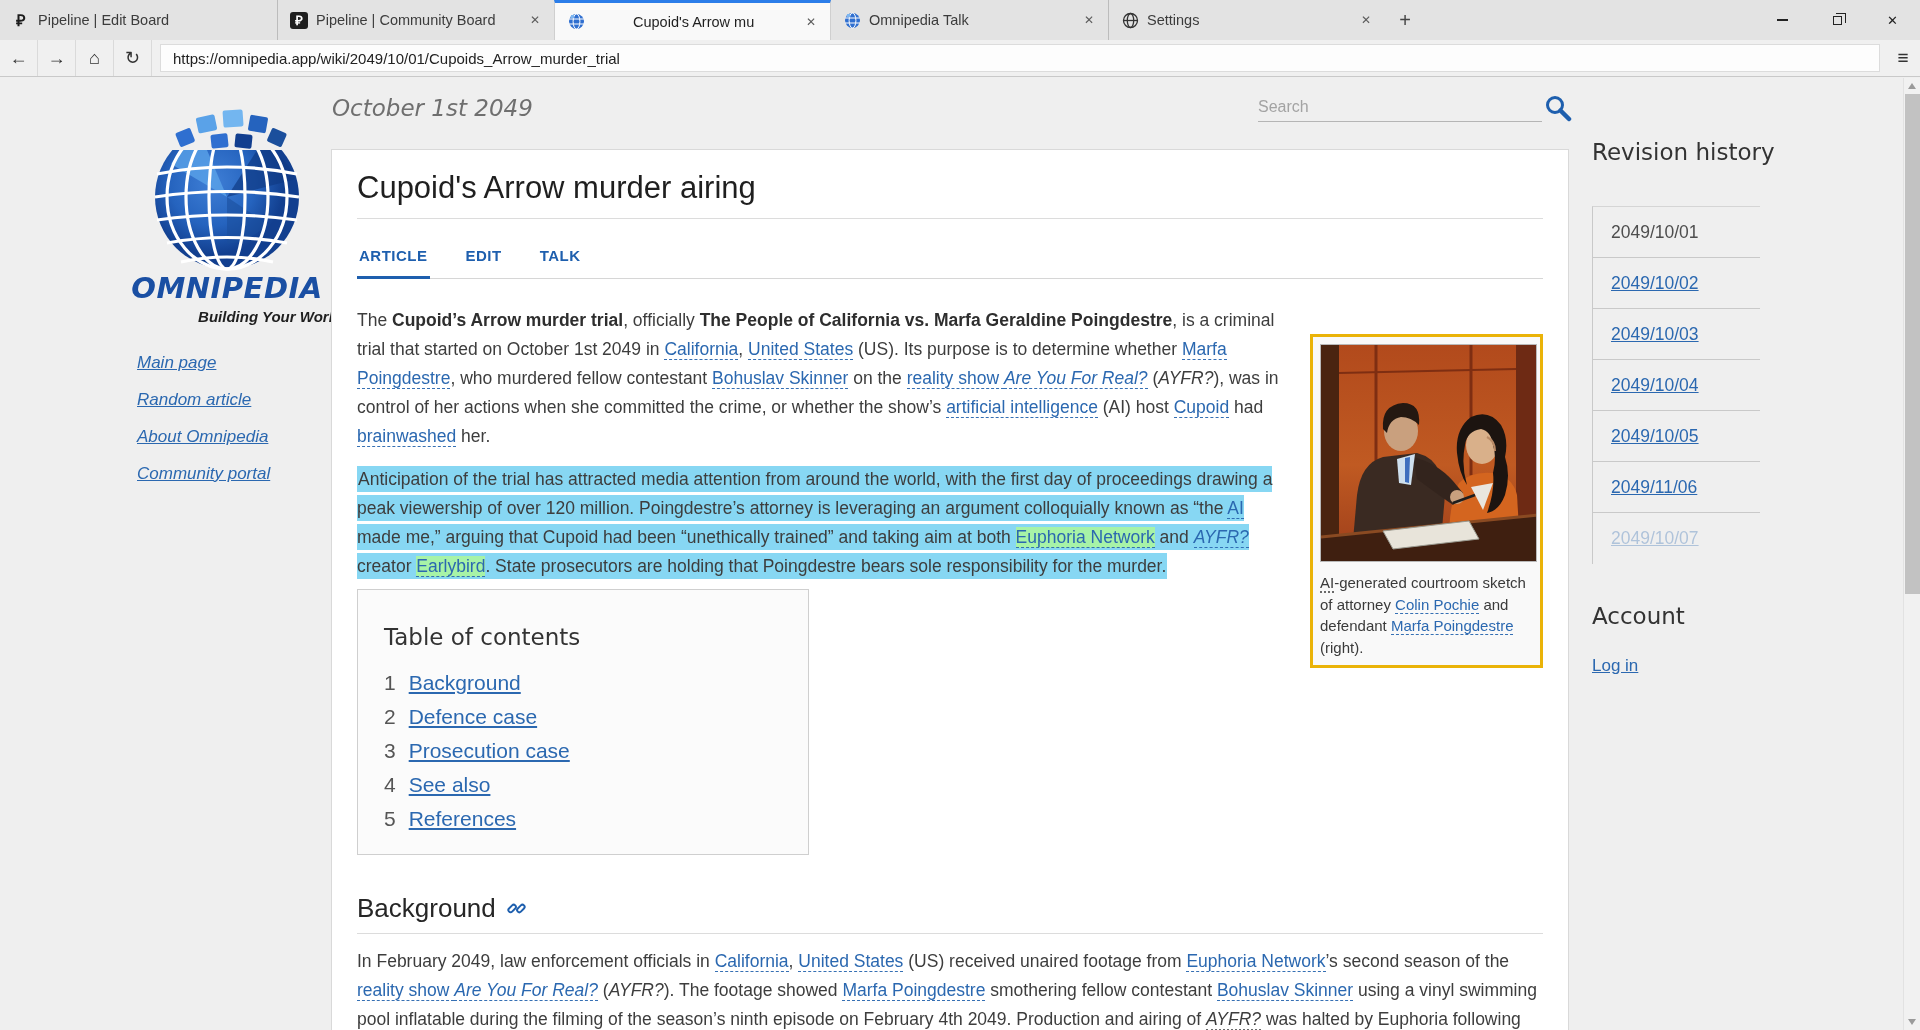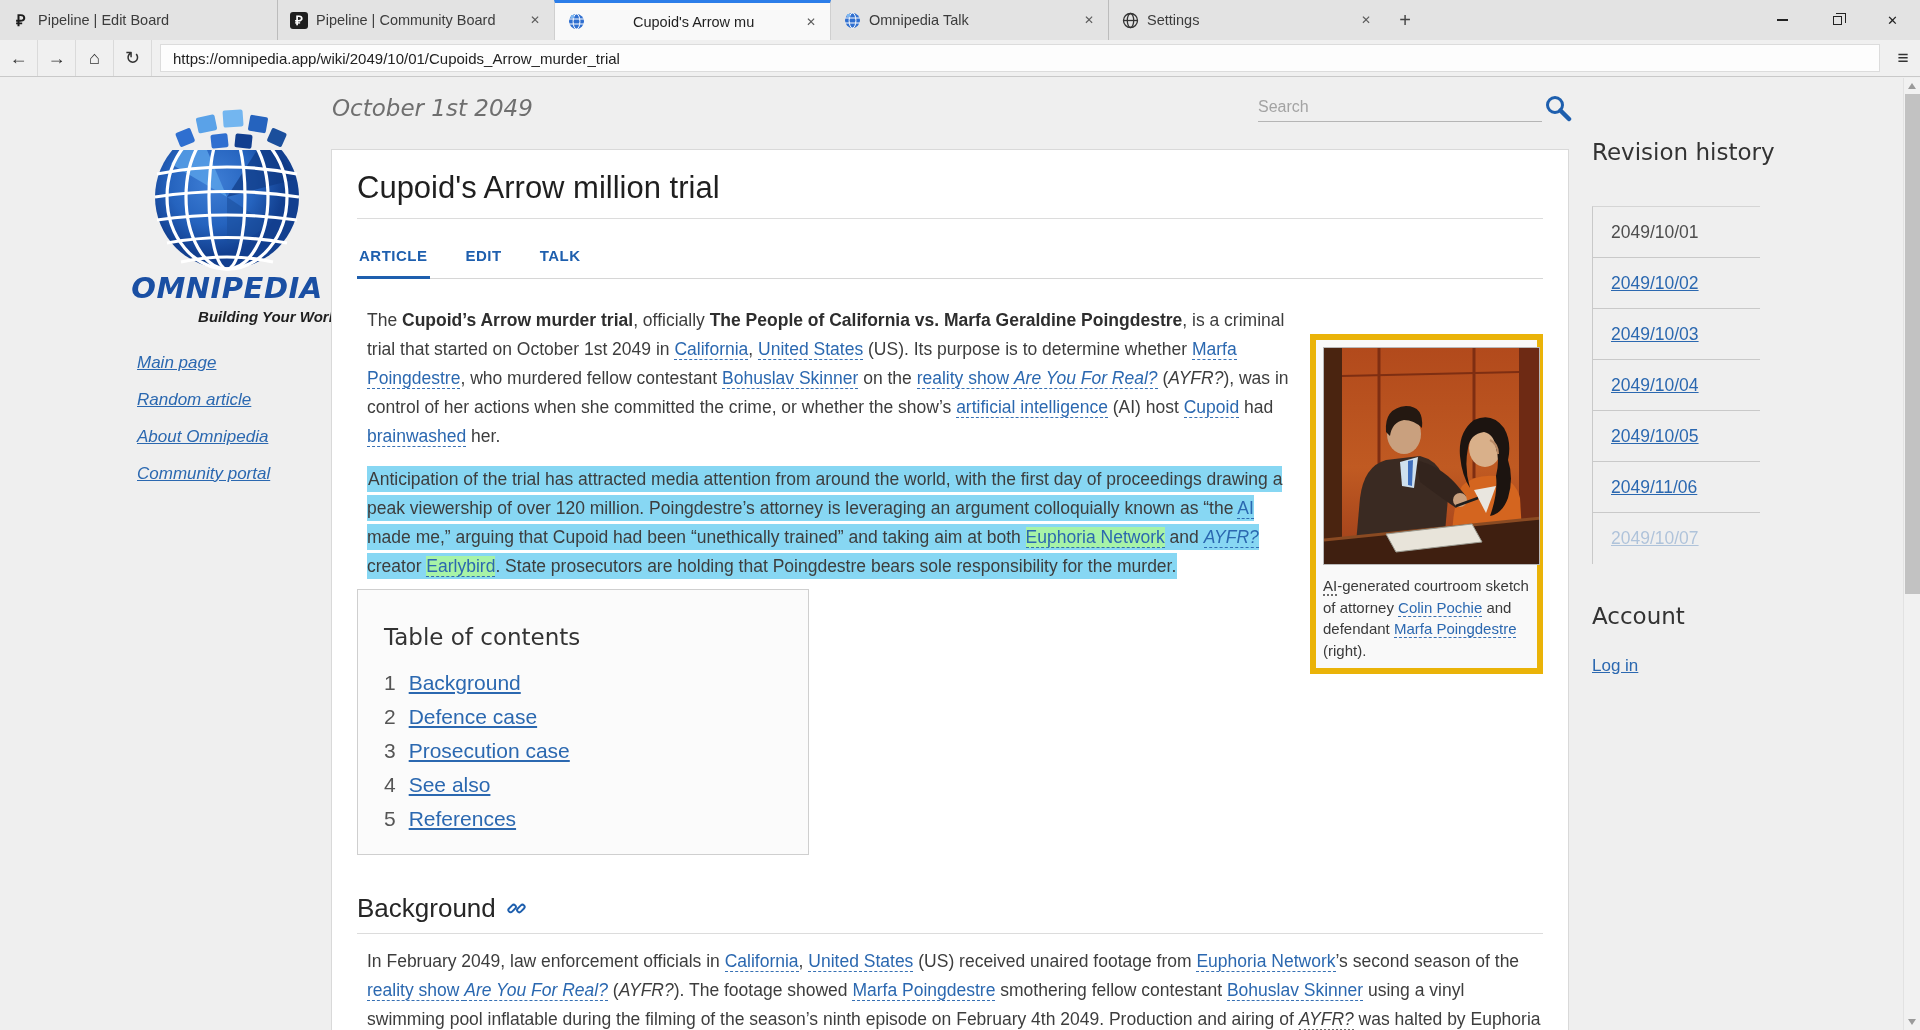--- a/index.html
+++ b/index.html
@@ -56,37 +56,37 @@
 
   
   .card{position:absolute; left:331px; top:149px; width:1238px; min-height:900px; background:#fff; border:1px solid #d9d9d9; padding:18px 25px 30px;}
   .card h1{font-size:31px; font-weight:400; color:#1f1f1f; line-height:40px;}
   .hr{border:none; border-top:1px solid var(--hr); margin-top:10px;}
   .tabsrow{margin-top:28px; border-bottom:1px solid #d6d6d6; display:flex;}
   .atab{font-size:15px; font-weight:bold; letter-spacing:.5px; color:var(--blue); padding:0 2px 12px; margin-right:34px; border-bottom:3px solid transparent; margin-bottom:-1px;}
   .atab.active{border-bottom-color:var(--blue);}
 
   .body{font-size:17.5px; line-height:29px; color:var(--body);}
-  .body p{margin-top:27px;margin-left:10px;}
+  .body p{margin-top:27px;}
   p.hl{margin-top:14px;}
   mark.cyan{background:var(--cyan); color:inherit; padding:3px 1px;}
   .s-b{font-weight:bold; color:#2e2e2e;}
   .s-i{font-style:italic;}
   a.s-a{color:var(--link); text-decoration:none; border-bottom:1px dashed rgba(43,104,176,.95);}
   .s-abbr{border-bottom:2px dotted #6a6a6a;}
   .s-g{background:var(--green);}
 
   .toc{width:452px; border:1px solid #cfcfcf; background:#fbfbfb; margin-top:8px; padding:32px 26px 18px;}
   .toc-title{font-size:23px; color:#333; line-height:30px; font-family:"DejaVu Sans", sans-serif;}
   .toc ol{list-style:none; margin-top:14px;}
   .toc li{line-height:34px; font-size:21px;}
   .toc .num{color:#555; margin-right:13px;}
   .toc a{color:var(--link); text-decoration:underline;}
 
-  figure.thumb{float:right; width:233px; border:6px solid #eab308; background:#f9f9f9; padding:7px; margin:28px 0 16px 20px;}
+  figure.thumb{float:right; width:233px; border:3px solid #eab308; background:#f9f9f9; padding:7px; margin:28px 0 16px 20px;}
   figure.thumb .imgwrap{width:217px; height:218px; border:1px solid #b9b9b9; overflow:hidden;}
   figure.thumb figcaption{font-size:15px; line-height:21.5px; color:#3a3a3a; margin-top:10px;}
 
   h2.sect{clear:none; margin-top:36px; font-size:26px; font-weight:400; color:#262626; line-height:34px; display:flex; align-items:center; gap:10px;}
   .hr2{border:none; border-top:1px solid var(--hr); margin-top:8px;}
   .body p.after-h{margin-top:13px;}
 
   
   .side-right{position:absolute; left:1592px; top:138px; width:230px;}
   .side-right h3{font-size:23px; font-weight:400; color:#333; line-height:28px; font-family:"DejaVu Sans", sans-serif;}
@@ -224,21 +224,21 @@
   <div class="date-heading">October 1st 2049</div>
   <div class="search">
     <input type="text" placeholder="Search" style="">
     <svg width="28" height="28" viewBox="0 0 28 28" fill="none">
         <circle cx="11" cy="11" r="7.5" stroke="#1e5fae" stroke-width="3"></circle>
         <line x1="16.5" y1="16.5" x2="25" y2="25" stroke="#1e5fae" stroke-width="4.5" stroke-linecap="round"></line>
       </svg>
   </div>
 
   <div class="card">
-    <h1>Cupoid's Arrow million trial</h1>
+    <h1>Cupoid's Arrow murder airing</h1>
     <hr class="hr">
     <div class="tabsrow">
       <span class="atab active">ARTICLE</span>
       <span class="atab">EDIT</span>
       <span class="atab">TALK</span>
     </div>
 
     <div class="body">
 
       <figure class="thumb">

